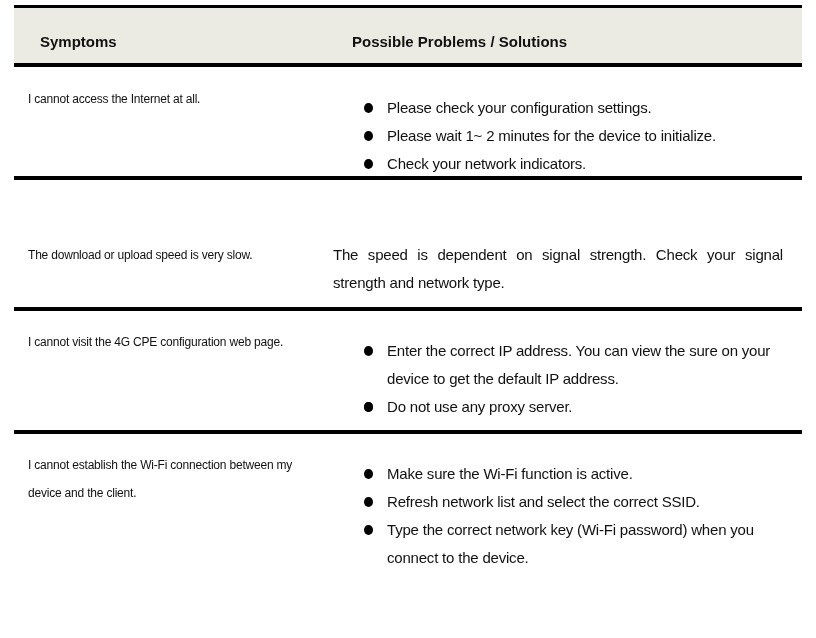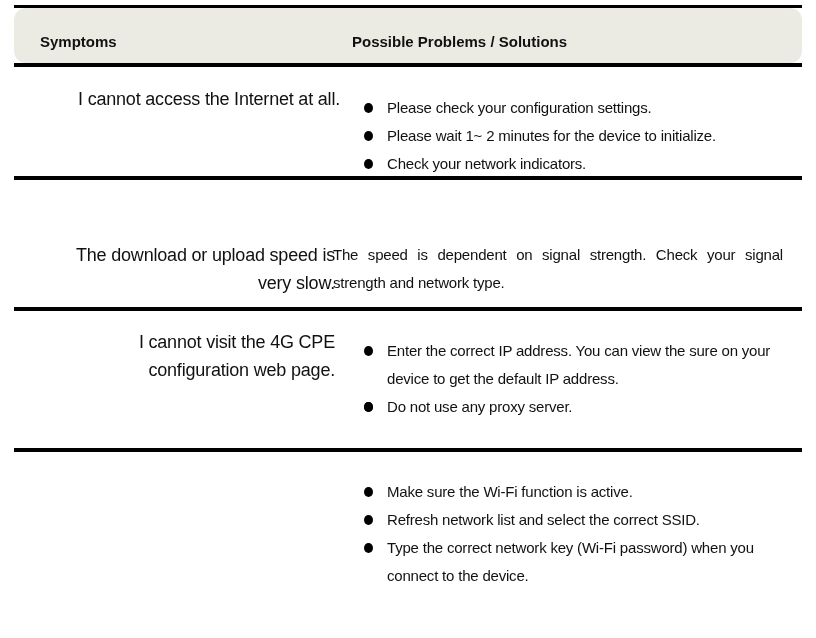--- a/index.html
+++ b/index.html
@@ -3,30 +3,29 @@
   <meta charset="utf-8">
   <style>
     html, body { margin: 0; padding: 0; background: #ffffff; }
     body {
       width: 816px; height: 638px; position: relative; overflow: hidden;
       font-family: "Liberation Sans", sans-serif; color: #111;
     }
     .table { position: absolute; left: 14px; top: 5px; width: 788px; }
     .top-rule { height: 3px; background: #000; }
     .header {
-      height: 55px; background: #ecebe3; position: relative; border-radius: 12px;
+      height: 55px; background: #ecebe3; position: relative;
     }
     .header .h1 { position: absolute; left: 26px; top: 25px; font-weight: bold; font-size: 15px; }
     .header .h2 { position: absolute; left: 338px; top: 25px; font-weight: bold; font-size: 15px; }
     .rule { height: 4px; background: #000; }
     .row { position: relative; }
     .sym {
-      position: absolute; left: 26px; width: 300px; font-size: 18px; line-height: 28px;
+      position: absolute; left: 14px; width: 300px; font-size: 12px; line-height: 28px;
       letter-spacing: -0.2px;
-      text-align: right;
     }
     .sol { position: absolute; left: 319px; width: 450px; font-size: 15px; line-height: 28px; letter-spacing: -0.2px; }
     .sol.justify { text-align: justify; text-align-last: left; }
     ul.bullets { list-style: none; margin: 9px; padding: 0; position: absolute; left: 340px; width: 420px; }
     ul.bullets li { position: relative; padding-left: 24px; font-size: 15px; line-height: 28px; letter-spacing: -0.2px; }
     ul.bullets li .dot {
       position: absolute; left: 1px; top: 9px; width: 9px; height: 10px; border-radius: 50%; background: #000;
     }
   </style>
 </head>
@@ -49,31 +48,32 @@
     </ul>
   </div>
   <div class="rule"></div>
 
   <div class="row" style="height:83px;margin-top:44px;">
     <div class="sym" style="top:17px; width:295px;">The download or upload speed is very slow.</div>
     <div class="sol justify" style="top:17px;">The speed is dependent on signal strength. Check your signal strength and network type.</div>
   </div>
   <div class="rule"></div>
 
-  <div class="row" style="height:137px;">
+  <div class="row" style="height:119px;">
     <div class="sym" style="top:17px; width:295px;">I cannot visit the 4G CPE configuration web page.</div>
     <ul class="bullets" style="top:17px; width:410px;">
       <li><span class="dot"></span><span>Enter the correct IP address. You can view the sure on your device to get the default IP address.</span></li>
       <li><span class="dot"></span></li>
       <li><span class="dot"></span><span>Do not use any proxy server.</span></li>
     </ul>
   </div>
   <div class="rule"></div>
 
   <div class="row" style="height:222px;">
+    <div class="sym" style="top:17px; width:295px;">I cannot establish the Wi-Fi connection between my device and the client.</div>
     <ul class="bullets" style="top:17px; width:410px;">
       <li><span class="dot"></span><span>Make sure the Wi-Fi function is active.</span></li>
       <li><span class="dot"></span><span>Refresh network list and select the correct SSID.</span></li>
       <li><span class="dot"></span><span>Type the correct network key (Wi-Fi password) when you connect to the device.</span></li>
     </ul>
   </div>
   <div class="rule"></div>
 </div>
 
 </body></html>

